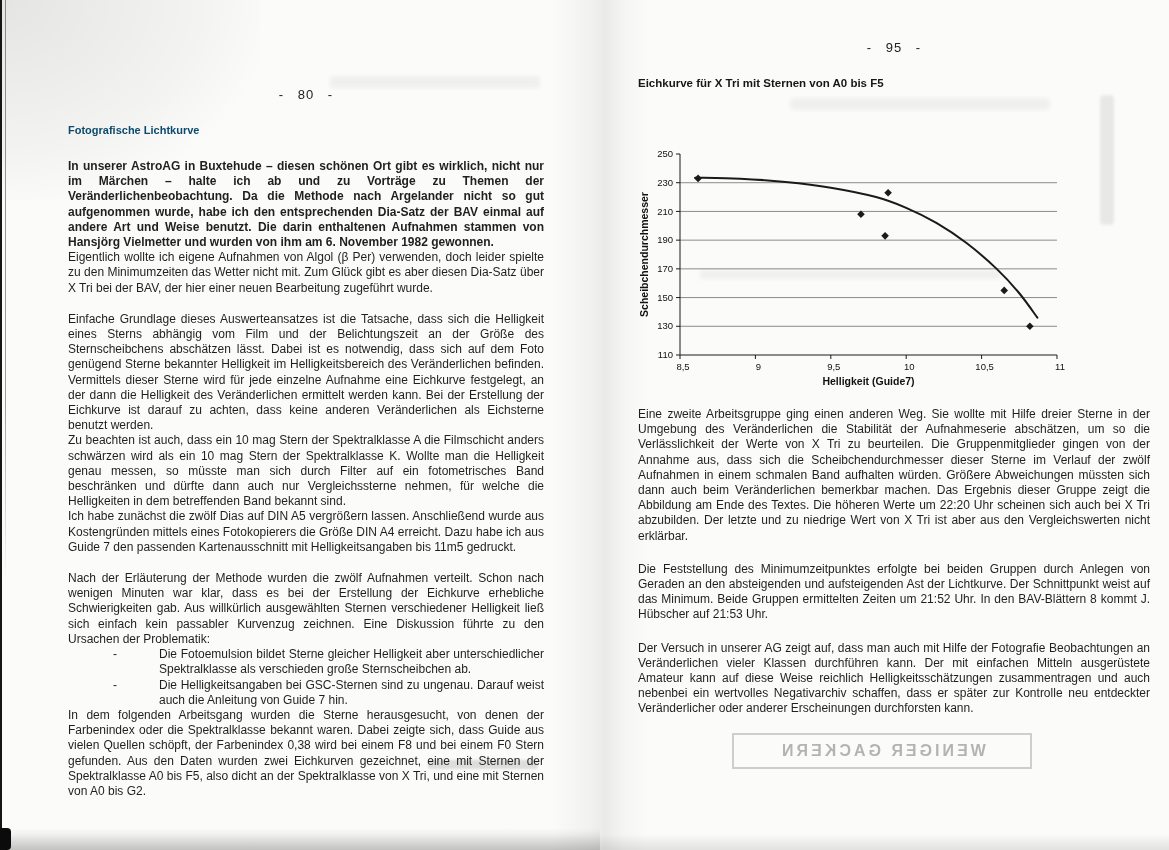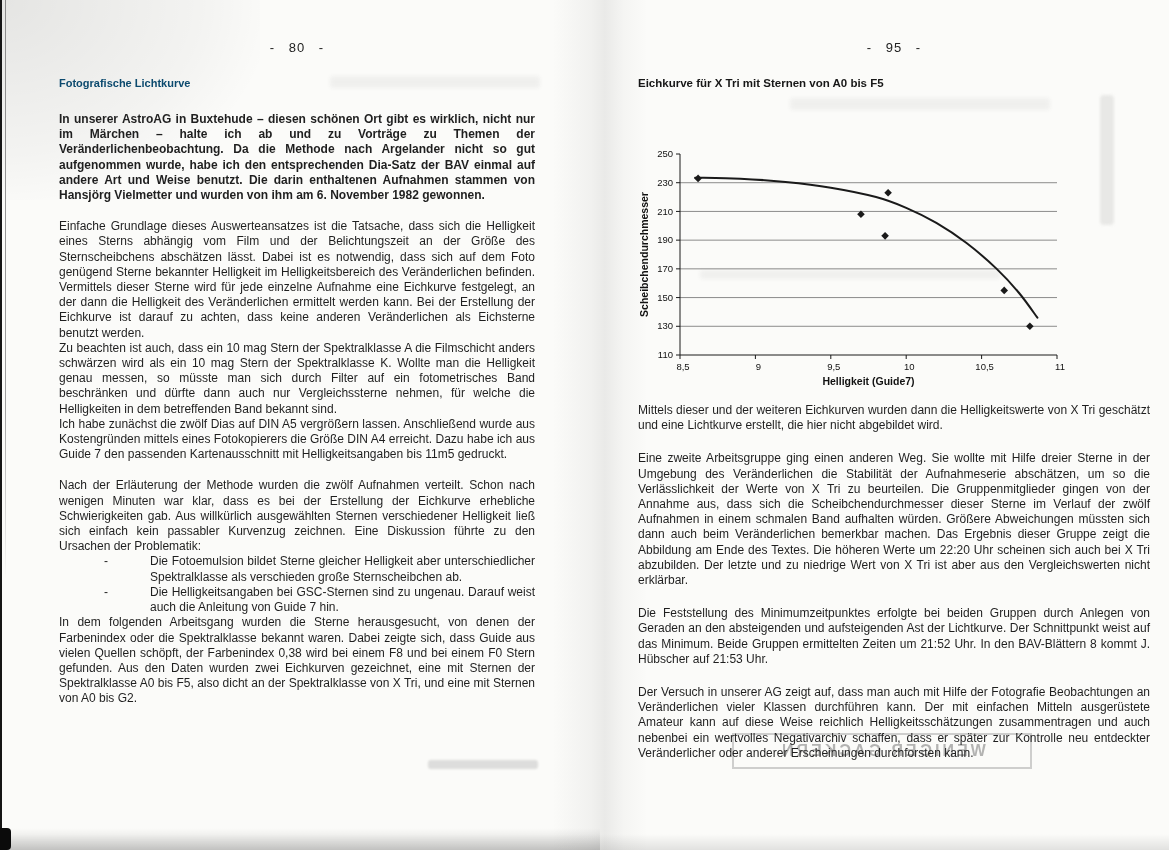--- a/index.html
+++ b/index.html
@@ -30,21 +30,21 @@
     pointer-events:none;filter:blur(0.4px);}
   .ghost-box span{transform:scaleX(-1);display:inline-block;color:rgba(120,120,120,0.55);
     font-weight:bold;font-size:16px;letter-spacing:3px;}
   .ghost-vert{position:absolute;left:1100px;top:95px;width:14px;height:130px;
     background:rgba(120,120,120,0.14);filter:blur(1.5px);border-radius:4px;pointer-events:none;}
   .ghost-thomas{position:absolute;left:428px;top:760px;width:110px;height:9px;
     background:rgba(90,90,90,0.18);filter:blur(1.2px);border-radius:3px;pointer-events:none;}
 
   
   .col{position:absolute;top:40px;}
-  .col-left{left:59px;width:476px;}
+  .col-left{left:68px;width:476px;margin-top:47px;}
   .col-right{left:638px;width:512px;}
   .page-num{text-align:center;font-size:13px;color:#222;word-spacing:9px;letter-spacing:1px;}
   .doc-title{margin-top:22px;text-align:left;font-weight:bold;font-size:11px;color:#0c4a6e;}
   .para{font-size:12px;line-height:15.2px;text-align:justify;margin:0;}
   .gap-before{margin-top:16px;}
   .first-para{margin-top:23px;font-weight:bold;}
   .bullet{position:relative;margin-left:91px;font-size:12px;line-height:15.2px;text-align:justify;}
   .bullet .dash{position:absolute;left:-46px;top:0;}
 
   
@@ -73,20 +73,21 @@
   <div class="ghost-vert"></div>
   <div class="ghost-thomas"></div>
   <div class="ghost-box">
     <span>WENIGER GACKERN</span>
   </div>
 
   <div class="col col-left">
     <div class="page-num">- 80 -</div>
     <div class="doc-title">Fotografische Lichtkurve</div>
     <p class="para first-para">In unserer AstroAG in Buxtehude – diesen schönen Ort gibt es wirklich, nicht nur im Märchen – halte ich ab und zu Vorträge zu Themen der Veränderlichenbeobachtung. Da die Methode nach Argelander nicht so gut aufgenommen wurde, habe ich den entsprechenden Dia-Satz der BAV einmal auf andere Art und Weise benutzt. Die darin enthaltenen Aufnahmen stammen von Hansjörg Vielmetter und wurden von ihm am 6. November 1982 gewonnen.</p>
+    <p class="para">Eigentlich wollte ich eigene Aufnahmen von Algol (β Per) verwenden, doch leider spielte zu den Minimumzeiten das Wetter nicht mit. Zum Glück gibt es aber diesen Dia-Satz über X Tri bei der BAV, der hier einer neuen Bearbeitung zugeführt wurde.</p>
     <p class="para gap-before">Einfache Grundlage dieses Auswerteansatzes ist die Tatsache, dass sich die Helligkeit eines Sterns abhängig vom Film und der Belichtungszeit an der Größe des Sternscheibchens abschätzen lässt. Dabei ist es notwendig, dass sich auf dem Foto genügend Sterne bekannter Helligkeit im Helligkeitsbereich des Veränderlichen befinden. Vermittels dieser Sterne wird für jede einzelne Aufnahme eine Eichkurve festgelegt, an der dann die Helligkeit des Veränderlichen ermittelt werden kann. Bei der Erstellung der Eichkurve ist darauf zu achten, dass keine anderen Veränderlichen als Eichsterne benutzt werden.</p>
     <p class="para">Zu beachten ist auch, dass ein 10 mag Stern der Spektralklasse A die Filmschicht anders schwärzen wird als ein 10 mag Stern der Spektralklasse K. Wollte man die Helligkeit genau messen, so müsste man sich durch Filter auf ein fotometrisches Band beschränken und dürfte dann auch nur Vergleichssterne nehmen, für welche die Helligkeiten in dem betreffenden Band bekannt sind.</p>
     <p class="para">Ich habe zunächst die zwölf Dias auf DIN A5 vergrößern lassen. Anschließend wurde aus Kostengründen mittels eines Fotokopierers die Größe DIN A4 erreicht. Dazu habe ich aus Guide 7 den passenden Kartenausschnitt mit Helligkeitsangaben bis 11m5 gedruckt.</p>
     <p class="para gap-before">Nach der Erläuterung der Methode wurden die zwölf Aufnahmen verteilt. Schon nach wenigen Minuten war klar, dass es bei der Erstellung der Eichkurve erhebliche Schwierigkeiten gab. Aus willkürlich ausgewählten Sternen verschiedener Helligkeit ließ sich einfach kein passabler Kurvenzug zeichnen. Eine Diskussion führte zu den Ursachen der Problematik:</p>
     <div class="bullet">
       <span class="dash">-</span>
       <span>Die Fotoemulsion bildet Sterne gleicher Helligkeit aber unterschiedlicher Spektralklasse als verschieden große Sternscheibchen ab.</span>
     </div>
     <div class="bullet">
       <span class="dash">-</span>
@@ -140,19 +141,18 @@
           <path d="M60.09599999999988,35.607142857142875 L63.89599999999988,39.40714285714287 L60.09599999999988,43.20714285714287 L56.295999999999886,39.40714285714287 Z" fill="#1a1a1a"></path>
           <path d="M222.9599999999999,71.50000000000001 L226.7599999999999,75.30000000000001 L222.9599999999999,79.10000000000001 L219.15999999999988,75.30000000000001 Z" fill="#1a1a1a"></path>
           <path d="M250.1040000000001,49.96428571428571 L253.9040000000001,53.764285714285705 L250.1040000000001,57.5642857142857 L246.3040000000001,53.764285714285705 Z" fill="#1a1a1a"></path>
           <path d="M247.08799999999994,93.03571428571429 L250.88799999999995,96.83571428571429 L247.08799999999994,100.63571428571429 L243.28799999999993,96.83571428571429 Z" fill="#1a1a1a"></path>
           <path d="M366.22,147.59285714285713 L370.02000000000004,151.39285714285714 L366.22,155.19285714285715 L362.42,151.39285714285714 Z" fill="#1a1a1a"></path>
           <path d="M391.85600000000005,183.48571428571427 L395.65600000000006,187.28571428571428 L391.85600000000005,191.0857142857143 L388.05600000000004,187.28571428571428 Z" fill="#1a1a1a"></path>
           <text x="230.5" y="246" text-anchor="middle" font-size="10.5" font-weight="bold" fill="#111">Helligkeit (Guide7)</text>
           <text transform="translate(10,115.5) rotate(-90)" text-anchor="middle" font-size="10.5" font-weight="bold" fill="#111">Scheibchendurchmesser</text>
         </svg>
     </div>
-    <p class="para first">Mittels dieser und der weiteren Eichkurven wurden dann die Helligkeitswerte von X Tri geschätzt und eine Lichtkurve erstellt, die hier nicht abgebildet wird.</p>
     <p class="para">Eine zweite Arbeitsgruppe ging einen anderen Weg. Sie wollte mit Hilfe dreier Sterne in der Umgebung des Veränderlichen die Stabilität der Aufnahmeserie abschätzen, um so die Verlässlichkeit der Werte von X Tri zu beurteilen. Die Gruppenmitglieder gingen von der Annahme aus, dass sich die Scheibchendurchmesser dieser Sterne im Verlauf der zwölf Aufnahmen in einem schmalen Band aufhalten würden. Größere Abweichungen müssten sich dann auch beim Veränderlichen bemerkbar machen. Das Ergebnis dieser Gruppe zeigt die Abbildung am Ende des Textes. Die höheren Werte um 22:20 Uhr scheinen sich auch bei X Tri abzubilden. Der letzte und zu niedrige Wert von X Tri ist aber aus den Vergleichswerten nicht erklärbar.</p>
     <p class="para">Die Feststellung des Minimumzeitpunktes erfolgte bei beiden Gruppen durch Anlegen von Geraden an den absteigenden und aufsteigenden Ast der Lichtkurve. Der Schnittpunkt weist auf das Minimum. Beide Gruppen ermittelten Zeiten um 21:52 Uhr. In den BAV-Blättern 8 kommt J. Hübscher auf 21:53 Uhr.</p>
     <p class="para">Der Versuch in unserer AG zeigt auf, dass man auch mit Hilfe der Fotografie Beobachtungen an Veränderlichen vieler Klassen durchführen kann. Der mit einfachen Mitteln ausgerüstete Amateur kann auf diese Weise reichlich Helligkeitsschätzungen zusammentragen und auch nebenbei ein wertvolles Negativarchiv schaffen, dass er später zur Kontrolle neu entdeckter Veränderlicher oder anderer Erscheinungen durchforsten kann.</p>
   </div>
 
 </div>
 
 </body></html>

